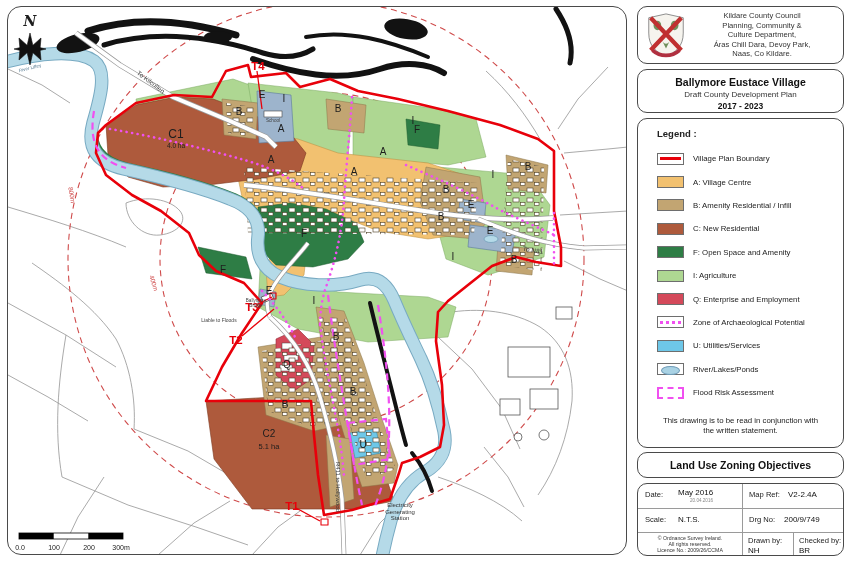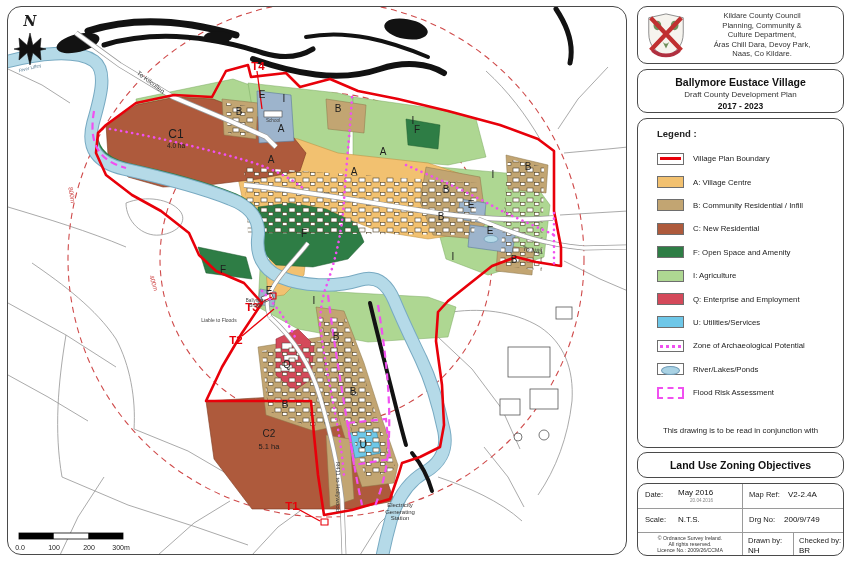--- a/index.html
+++ b/index.html
@@ -349,61 +349,62 @@
           <div class="sw-inner-line"></div>
         </div>
       <div class="lg-label">Village Plan Boundary</div>
     </div>
     <div class="lg-item">
       <div class="sw" style="background: rgb(242, 193, 112);"></div>
       <div class="lg-label">A:  Village Centre</div>
     </div>
     <div class="lg-item">
       <div class="sw" style="background: rgb(194, 165, 114);"></div>
-      <div class="lg-label">B:  Community Residential / Infill</div>
+      <div class="lg-label">B:  Amenity Residential / Infill</div>
     </div>
     <div class="lg-item">
       <div class="sw" style="background: rgb(174, 90, 60);"></div>
       <div class="lg-label">C:  New Residential</div>
     </div>
     <div class="lg-item">
       <div class="sw" style="background: rgb(46, 125, 69);"></div>
       <div class="lg-label">F:  Open Space and Amenity</div>
     </div>
     <div class="lg-item">
       <div class="sw" style="background: rgb(174, 215, 146);"></div>
       <div class="lg-label">I:  Agriculture</div>
     </div>
     <div class="lg-item">
       <div class="sw" style="background: rgb(212, 73, 90);"></div>
       <div class="lg-label">Q:  Enterprise and Employment</div>
-    </div>
-    <div class="lg-item">
-      <div class="sw" style="background: rgb(110, 199, 232);"></div>
-      <div class="lg-label">U: Utilities/Services</div>
     </div>
     <div class="lg-item">
       <div class="sw">
           <div class="sw-dots"></div>
         </div>
       <div class="lg-label">Zone of Archaeological Potential</div>
     </div>
     <div class="lg-item">
+      <div class="sw" style="background: rgb(110, 199, 232);"></div>
+      <div class="lg-label">U: Utilities/Services</div>
+    </div>
+    <div class="lg-item">
       <div class="sw">
           <div class="sw-lens"></div>
         </div>
       <div class="lg-label">River/Lakes/Ponds</div>
     </div>
     <div class="lg-item">
       <div class="sw sw-flood"></div>
       <div class="lg-label">Flood Risk Assessment</div>
     </div>
 
     <div class="lg-note">
       <div>This drawing is to be read in conjunction with</div>
+      <div>the written statement.</div>
     </div>
   </div>
 
   <div class="rbox luzo-box">Land Use Zoning Objectives</div>
 
   <div class="rbox table-box">
     <div class="tb-line-h" style="top:24px;"></div>
     <div class="tb-line-h" style="top:48px;"></div>
     <div class="tb-line-v" style="left:104px;height:73px;"></div>
     <div class="tb-line-v" style="left:155px;top:48px;height:25px;"></div>

